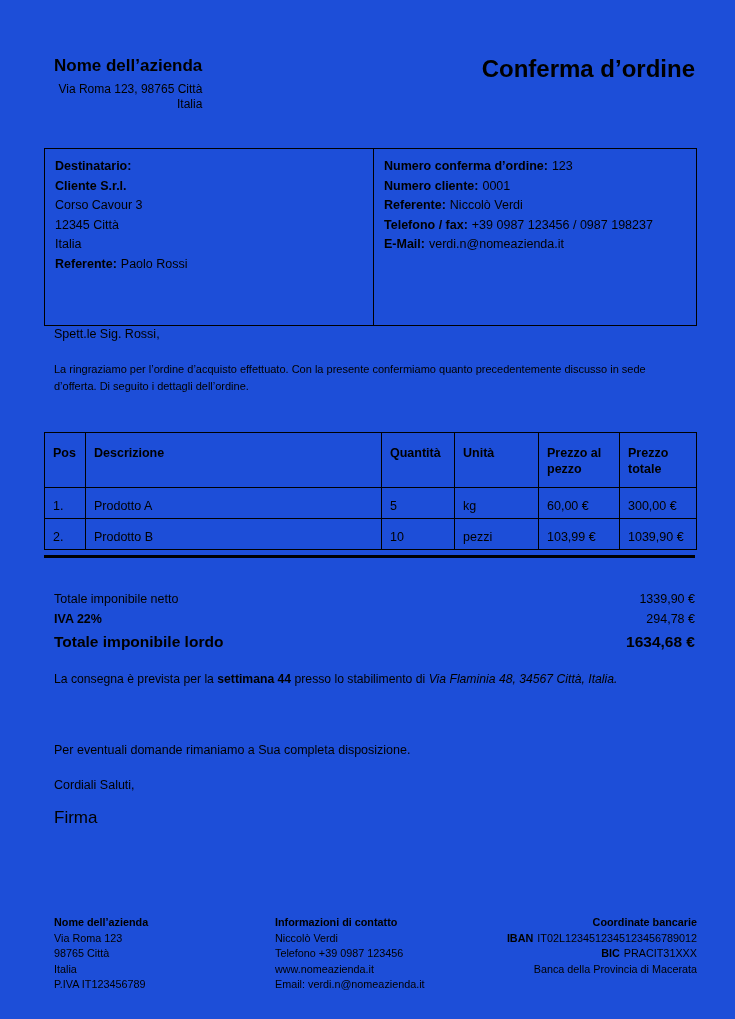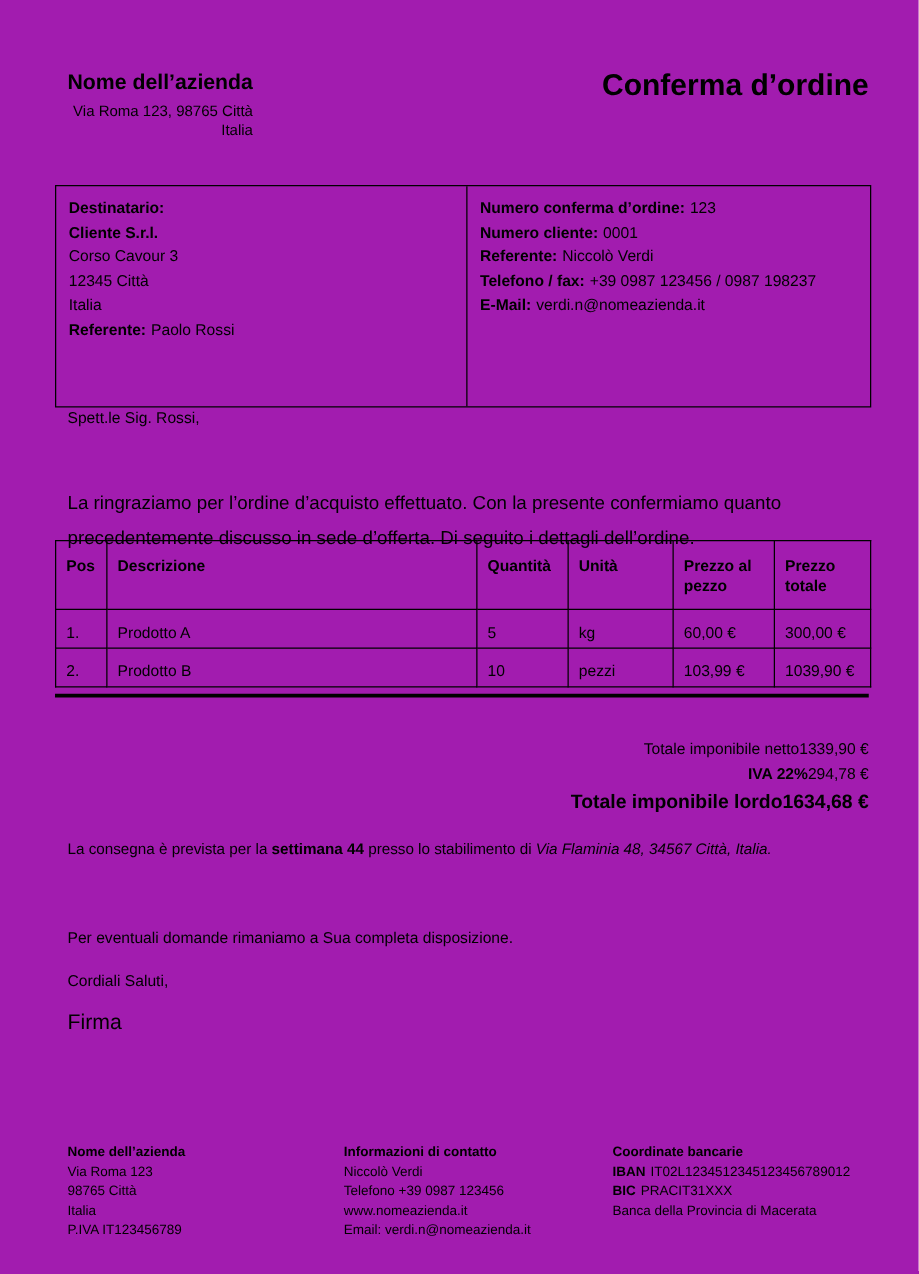--- a/index.html
+++ b/index.html
@@ -1,65 +1,65 @@
 <!DOCTYPE html>
 <html><head>
 <meta charset="utf-8">
 <style>
   * { margin:0; padding:0; box-sizing:border-box; }
   html,body { background:#ffffff; }
   body { font-family:"Liberation Sans", sans-serif; color:#000; }
-  .page { position:relative; width:735px; height:1019px; background:#a21caf; overflow:hidden; }
+  .page { position:relative; width:735px; height:1019px; background:#1d4ed8; overflow:hidden; }
 
   
   .letterhead { position:absolute; top:56px; left:54px; right:40px; display:flex; justify-content:space-between; align-items:flex-start; }
   .company-name { font-size:17px; font-weight:bold; margin-bottom:6px; }
   .company-line { font-size:12px; line-height:15px;text-align:right; }
   .doc-title { font-size:24px; font-weight:bold; line-height:26px; }
 
   
   .info-box { position:absolute; top:148px; left:44px; right:38px; height:178px; border:1.5px solid #000; display:flex; font-size:12.5px; }
   .info-left { width:329px; border-right:1.5px solid #000; padding:8px 10px; }
   .info-right { flex:1; padding:8px 10px; }
   .iline { line-height:19.6px; white-space:nowrap; }
   .bold { font-weight:bold; }
   .lbl { font-weight:bold; margin-right:4px; }
 
   
   .salutation { position:absolute; top:327px; left:54px; font-size:12.5px; }
-  .intro { position:absolute; top:361px; left:54px; width:600px; font-size:15px; line-height:28px;margin-top:28px; }
+  .intro { position:absolute; top:361px; left:54px; width:600px; font-size:11px; line-height:17px; }
 
   
   .table-wrap { position:absolute; top:432px; left:44px; right:38px; }
   table { width:100%; border-collapse:collapse; table-layout:fixed; font-size:12.5px; }
   th, td { border:1.5px solid #000; text-align:left; font-weight:normal; }
   th { font-weight:bold; vertical-align:top; padding:12px 8px 4px 8px; height:55px; line-height:16px; }
   td { vertical-align:bottom; padding:11px 8px 5px 8px; height:27px; }
 
   
   .rule { position:absolute; top:555px; left:44px; right:40px; border-top:3.5px solid #000; }
 
   
   .totals { position:absolute; top:590px; left:54px; right:40px; font-size:12.5px; }
-  .trow { display:flex; justify-content:flex-end; line-height:19.5px; }
+  .trow { display:flex; justify-content:space-between; line-height:19.5px; }
   .trow-gross { font-size:15.5px; font-weight:bold; line-height:23px; margin-top:1px; }
 
   
   .delivery { position:absolute; top:672px; left:54px; font-size:12.2px; white-space:nowrap; }
   .delivery .wk { font-weight:bold; }
   .delivery .addr { font-style:italic; }
   .questions { position:absolute; top:711px; left:54px; font-size:12.5px;margin-top:32px; }
   .regards { position:absolute; top:778px; left:54px; font-size:12.5px; }
   .signature { position:absolute; top:808px; left:54px; font-size:17px; }
 
   
   .footer { position:absolute; top:915px; left:54px; right:38px; display:flex; font-size:10.8px; line-height:15.5px; }
   .fcol1 { width:221px; }
   .fcol2 { width:215px; }
-  .fcol3 { flex:1; }
+  .fcol3 { flex:1;text-align:right; }
   .ftitle { font-weight:bold; }
   .nowrap { white-space:nowrap; }
 </style>
 </head>
 <body>
 
 <div class="page">
 
   <div class="letterhead">
     <div>

